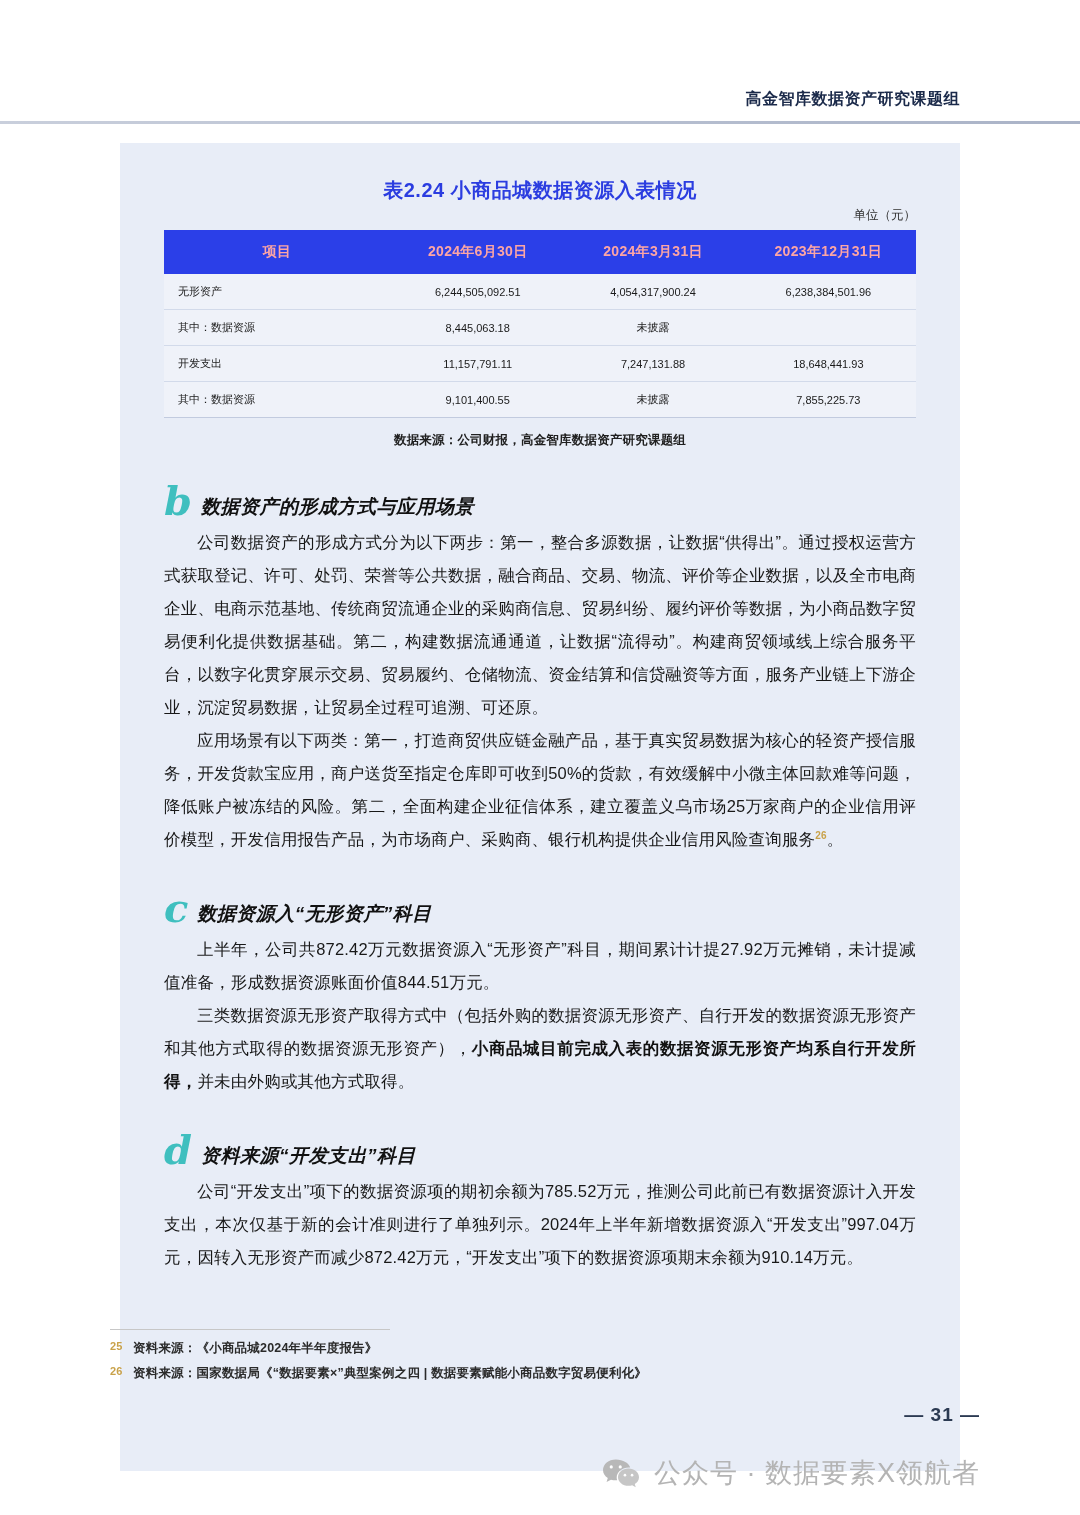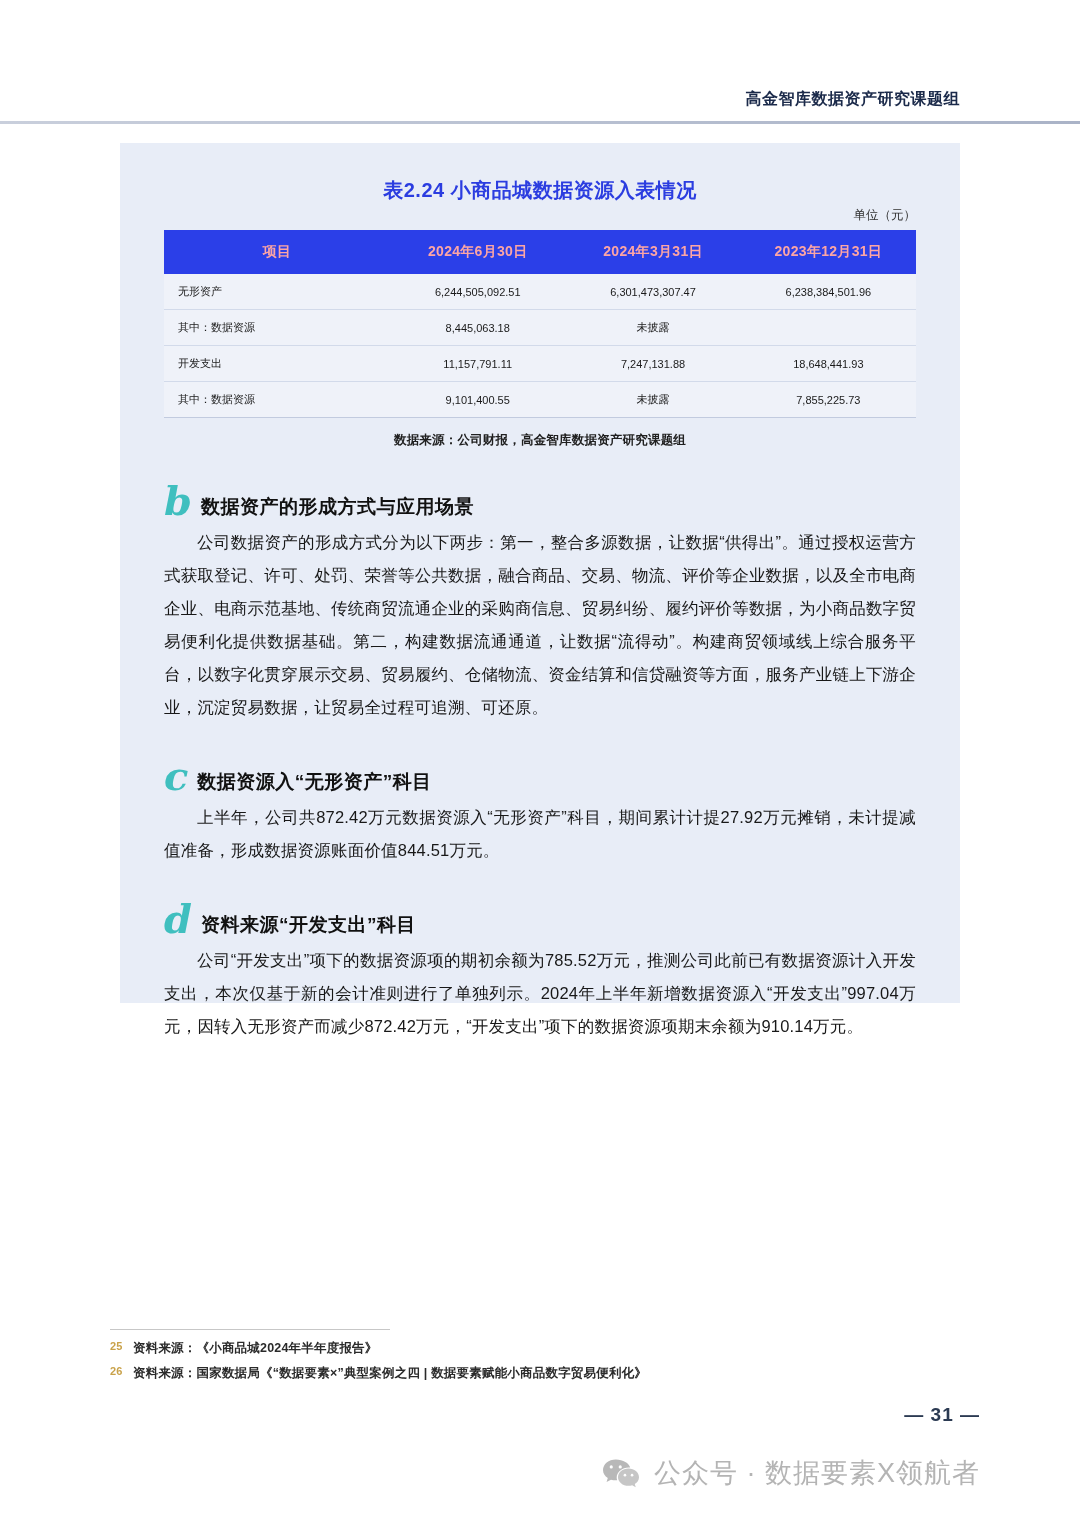--- a/index.html
+++ b/index.html
@@ -44,21 +44,21 @@
     height: 3px;
     background: linear-gradient(to right, #c9cfdc 0%, #b9c1d2 50%, #aab3c7 100%);
   }
 
   
   .content-block {
     position: absolute;
     top: 143px;
     left: 120px;
     width: 840px;
-    height: 860px;
+    height: 1328px;
     background: #e8edf7;
     box-sizing: border-box;
     padding: 26px 28px 22px 28px;
   }
 
   
   .figure {
     margin: 0 16px;
   }
   .figure-title {
@@ -135,20 +135,21 @@
     color: #3fbfbf;
     margin-right: 9px;
     position: relative;
     top: 2px;
   }
   .sec-title {
     font-size: 19px;
     font-weight: bold;
     color: #111111;
     letter-spacing: 0.5px;
+    font-style: italic;
   }
 
   
   p.body-par {
     font-size: 16.5px;
     line-height: 2.0;
     color: #181818;
     margin: 0;
     text-align: justify;
     text-justify: inter-ideograph;
@@ -252,21 +253,21 @@
           <th>项目</th>
           <th>2024年6月30日</th>
           <th>2024年3月31日</th>
           <th>2023年12月31日</th>
         </tr>
       </thead>
       <tbody>
         <tr>
           <td class="label-cell">无形资产</td>
           <td>6,244,505,092.51</td>
-          <td>6,301,473,307.47</td>
+          <td>4,054,317,900.24</td>
           <td>6,238,384,501.96</td>
         </tr>
         <tr>
           <td class="label-cell">其中：数据资源</td>
           <td>8,445,063.18</td>
           <td>未披露</td>
           <td></td>
         </tr>
         <tr>
           <td class="label-cell">开发支出</td>
@@ -285,28 +286,30 @@
 
     <div class="figure-source">数据来源：公司财报，高金智库数据资产研究课题组</div>
   </div>
 
   <div class="section-head">
     <span class="sec-letter">b</span>
     <span class="sec-title">数据资产的形成方式与应用场景</span>
   </div>
   <div class="sec-body">
     <p class="body-par">公司数据资产的形成方式分为以下两步：第一，整合多源数据，让数据“供得出”。通过授权运营方式获取登记、许可、处罚、荣誉等公共数据，融合商品、交易、物流、评价等企业数据，以及全市电商企业、电商示范基地、传统商贸流通企业的采购商信息、贸易纠纷、履约评价等数据，为小商品数字贸易便利化提供数据基础。第二，构建数据流通通道，让数据“流得动”。构建商贸领域线上综合服务平台，以数字化贯穿展示交易、贸易履约、仓储物流、资金结算和信贷融资等方面，服务产业链上下游企业，沉淀贸易数据，让贸易全过程可追溯、可还原。</p>
+    <p class="body-par"><span>应用场景有以下两类：第一，打造商贸供应链金融产品，基于真实贸易数据为核心的轻资产授信服务，开发货款宝应用，商户送货至指定仓库即可收到50%的货款，有效缓解中小微主体回款难等问题，降低账户被冻结的风险。第二，全面构建企业征信体系，建立覆盖义乌市场25万家商户的企业信用评价模型，开发信用报告产品，为市场商户、采购商、银行机构提供企业信用风险查询服务</span><sup class="fn">26</sup>。</p>
   </div>
 
   <div class="section-head">
     <span class="sec-letter">c</span>
     <span class="sec-title">数据资源入“无形资产”科目</span>
   </div>
   <div class="sec-body">
     <p class="body-par">上半年，公司共872.42万元数据资源入“无形资产”科目，期间累计计提27.92万元摊销，未计提减值准备，形成数据资源账面价值844.51万元。</p>
+    <p class="body-par"><span>三类数据资源无形资产取得方式中（包括外购的数据资源无形资产、自行开发的数据资源无形资产和其他方式取得的数据资源无形资产），</span><b class="emph">小商品城目前完成入表的数据资源无形资产均系自行开发所得，</b><span>并未由外购或其他方式取得。</span></p>
   </div>
 
   <div class="section-head">
     <span class="sec-letter">d</span>
     <span class="sec-title">资料来源“开发支出”科目</span>
   </div>
   <div class="sec-body">
     <p class="body-par">公司“开发支出”项下的数据资源项的期初余额为785.52万元，推测公司此前已有数据资源计入开发支出，本次仅基于新的会计准则进行了单独列示。2024年上半年新增数据资源入“开发支出”997.04万元，因转入无形资产而减少872.42万元，“开发支出”项下的数据资源项期末余额为910.14万元。</p>
   </div>
 

